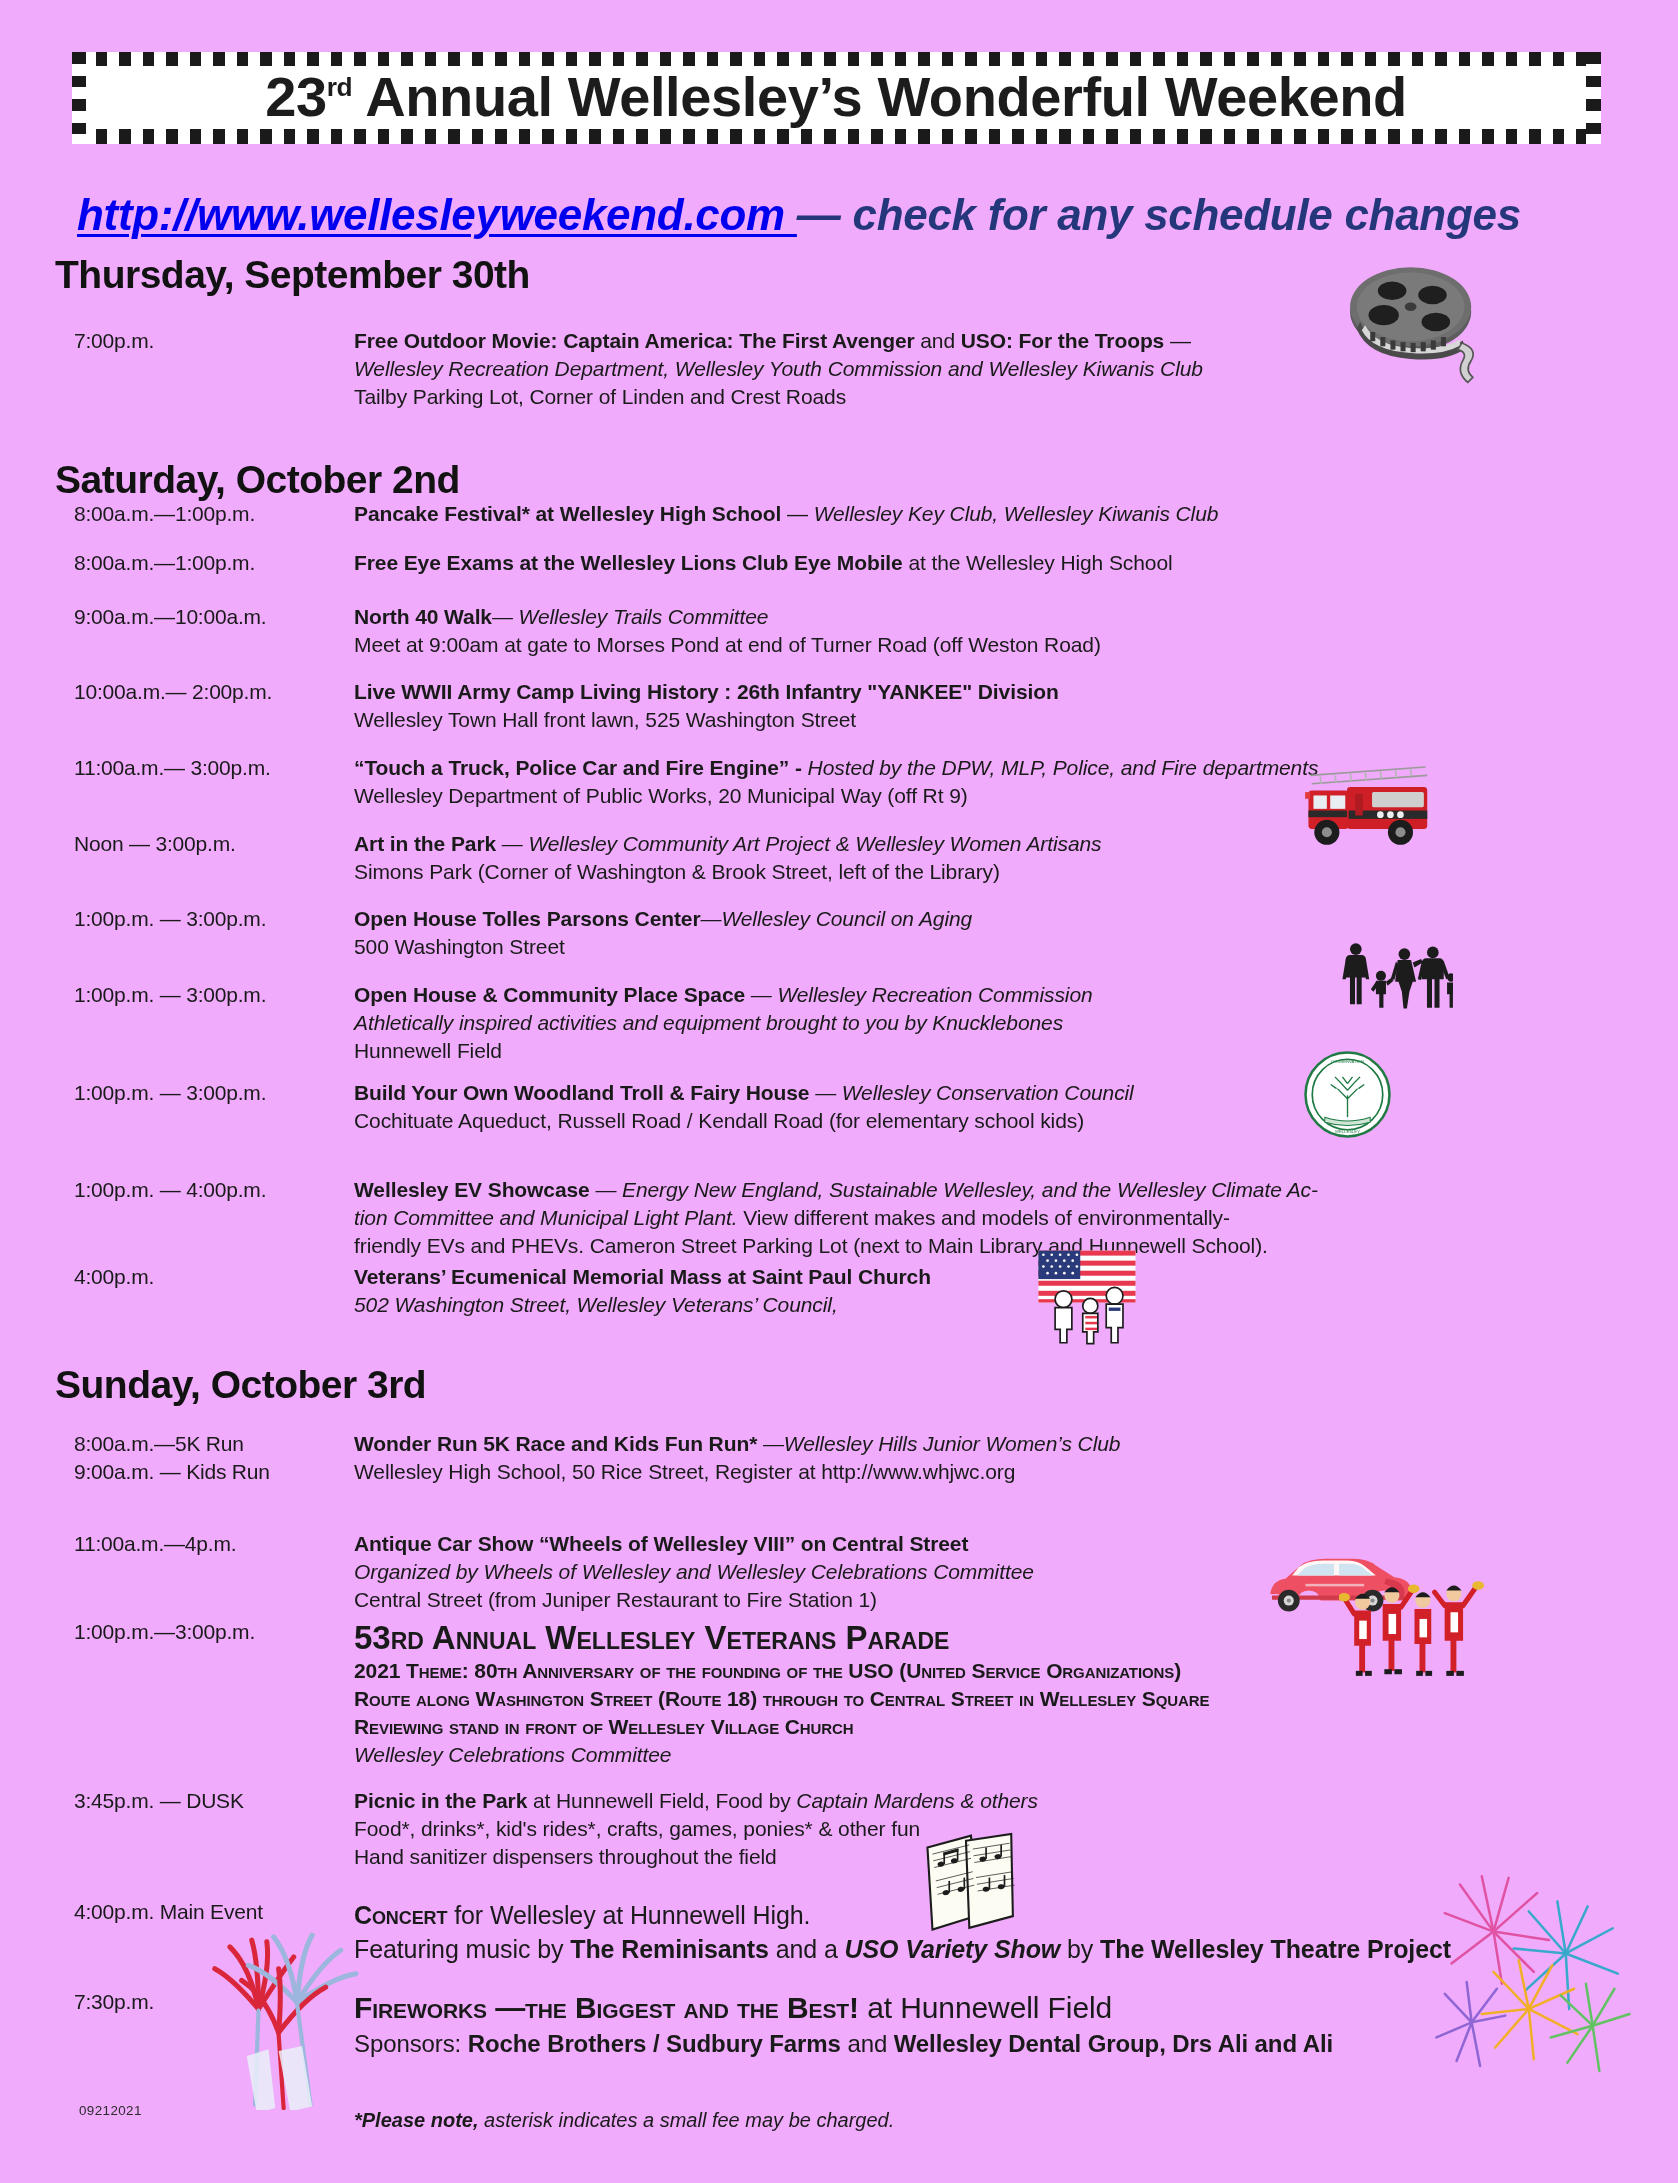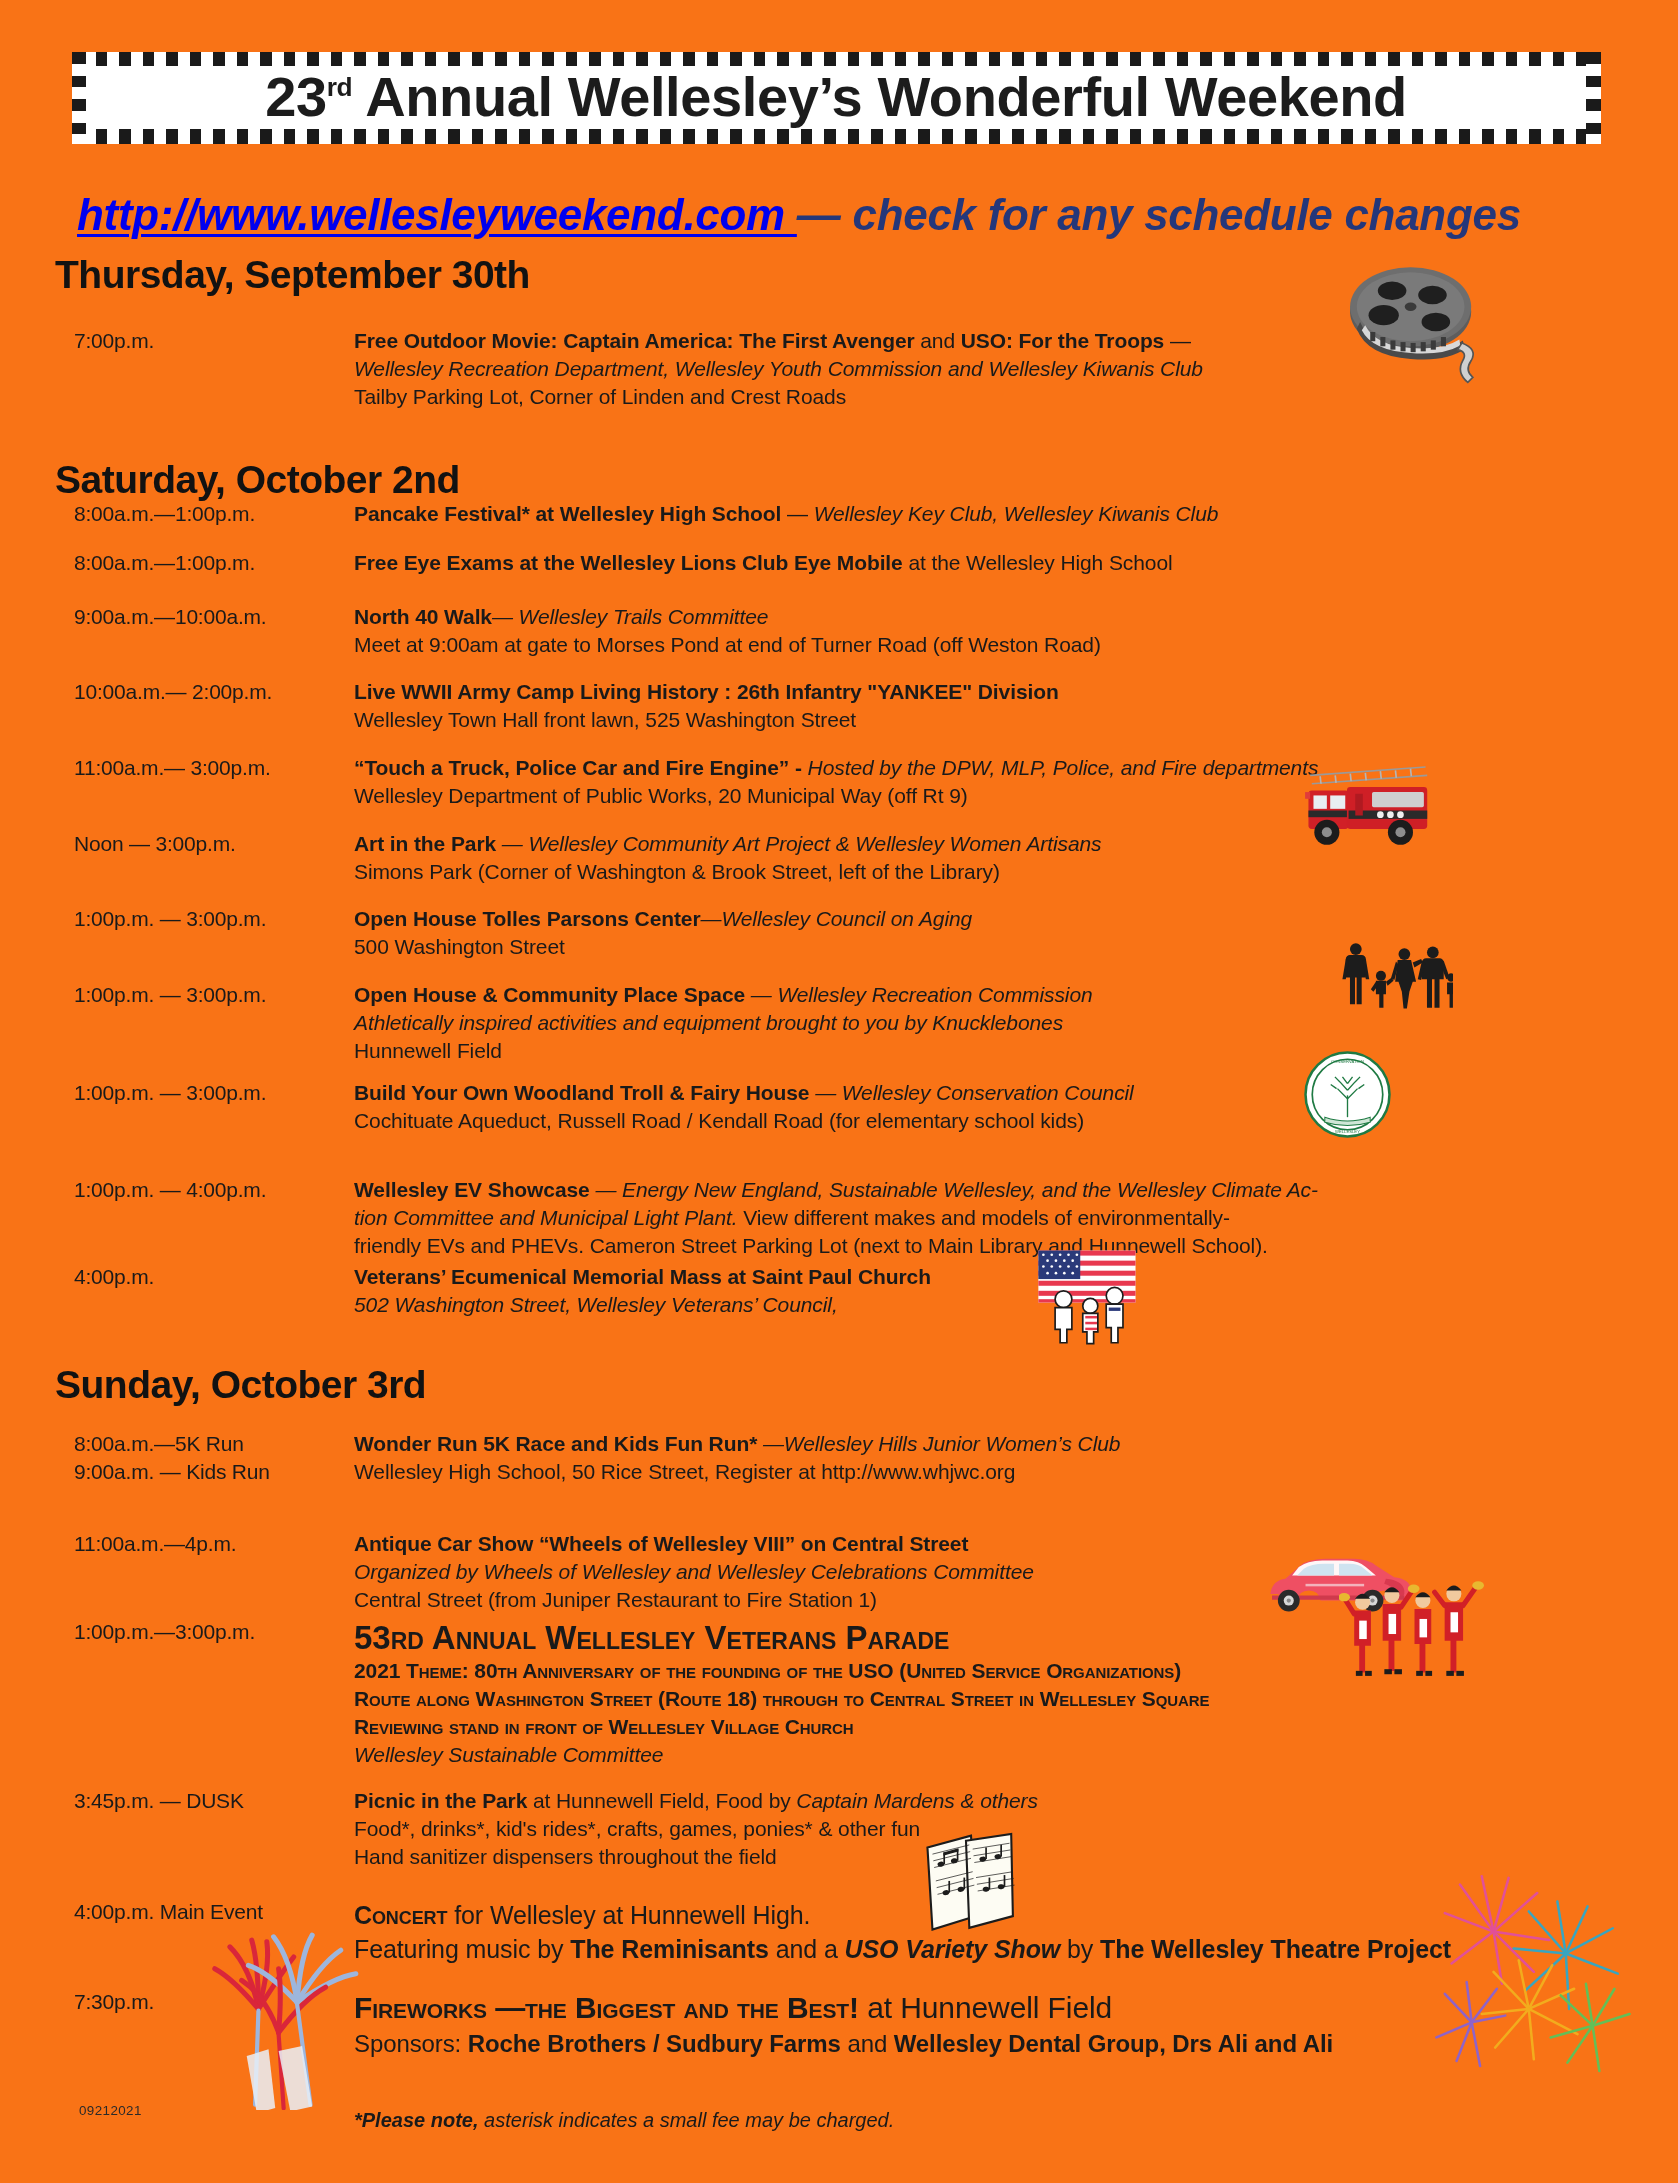--- a/index.html
+++ b/index.html
@@ -9,21 +9,21 @@
     background: #ffffff;
   }
   body {
     font-family: "Liberation Sans", sans-serif;
     color: #000000;
   }
   .page {
     position: relative;
     width: 1679px;
     height: 2183px;
-    background: #f97316;
+    background: #f0abfc;
     overflow: hidden;
     box-sizing: border-box;
   }
 
   
   .banner-wrap {
     position: absolute;
     left: 72px;
     top: 52px;
     width: 1528px;
@@ -532,21 +532,21 @@
     <rect x="60" y="44" width="70" height="3" fill="#f3b2bb"></rect>
   </svg>
 
   <div class="event" style="top:1618px">
     <div class="time">1:00p.m.—3:00p.m.</div>
     <div class="desc">
       <span class="parade-title">53rd Annual Wellesley Veterans Parade</span>
       <span class="parade-sub">2021 Theme: 80th Anniversary of the founding of the USO (United Service Organizations)</span>
       <span class="parade-sub">Route along Washington Street (Route 18) through to Central Street in Wellesley Square</span>
       <span class="parade-sub">Reviewing stand in front of Wellesley Village Church</span>
-      <span class="parade-org">Wellesley Sustainable Committee</span>
+      <span class="parade-org">Wellesley Celebrations Committee</span>
     </div>
   </div>
 
   <svg class="art" style="left:1339px; top:1562px;" width="151" height="134" viewBox="0 0 180 160">
     <g>
 
       <g fill="#d12027">
         <path d="M18 58 h20 v42 h-7 v32 h-7 v-32 h-6z"></path>
         <path d="M52 50 h22 v44 h-8 v36 h-7 v-36 h-7z"></path>
         <path d="M90 56 h20 v42 h-7 v34 h-7 v-34 h-6z"></path>

